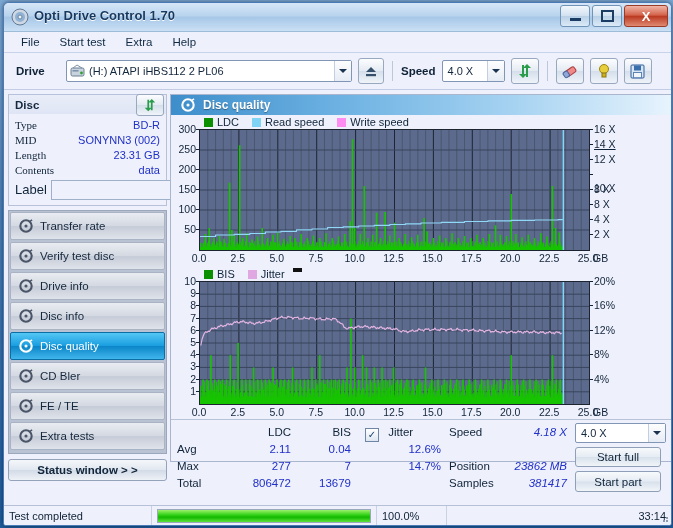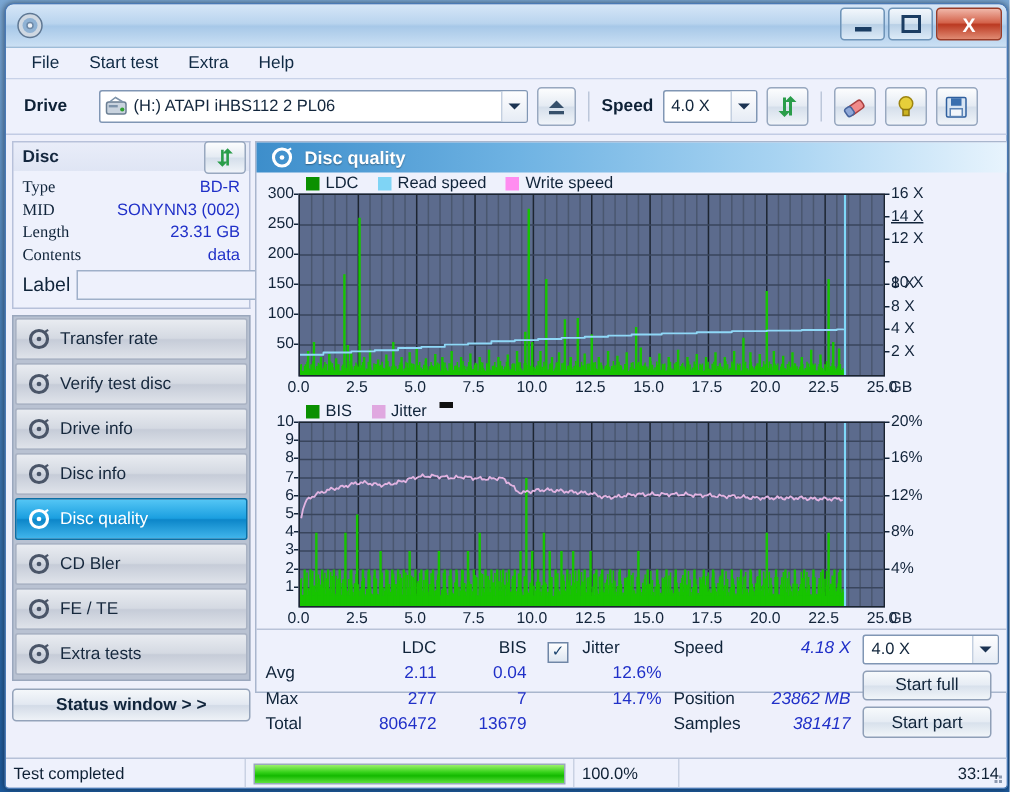--- a/index.html
+++ b/index.html
@@ -164,20 +164,21 @@
 <body>
 
 <div class="window">
 
   <div class="titlebar">
     <svg class="title-ico" viewBox="0 0 18 18">
       <circle cx="9" cy="9" r="8" fill="#cfd8e2" stroke="#5f7894"></circle>
       <circle cx="9" cy="9" r="5" fill="#8fb2d4"></circle>
       <circle cx="9" cy="9" r="2" fill="#eef3f8" stroke="#6d88a6"></circle>
     </svg>
+    <div class="title-text">Opti Drive Control 1.70</div>
     <div class="winbtns">
       <div class="wbtn">
           <div class="mindash"></div>
         </div>
       <div class="wbtn">
           <div class="maxsq"></div>
         </div>
       <div class="wbtn close">
           <span>X</span>
         </div>
@@ -679,21 +680,21 @@
               <span>Start part</span>
             </div>
           </div>
         </div>
 
       </div>
     </div>
   </div>
 
   <div class="statusbar">
-    <div class="sb-cell" style="width:160px">Test completed</div>
+    <div class="sb-cell" style="width:148px">Test completed</div>
     <div class="sb-cell" style="flex:1">
       <div class="progress">
           <div class="bar" id="pbar" style="width: 100%;"></div>
         </div>
     </div>
     <div class="sb-cell" style="width:70px">100.0%</div>
     <div class="sb-cell" style="flex:1;justify-content:flex-end;border-right:none">33:14</div>
     <svg class="grip" viewBox="0 0 10 10">
       <g fill="#8d9ab0">
           <rect x="7" y="7" width="2" height="2"></rect>

